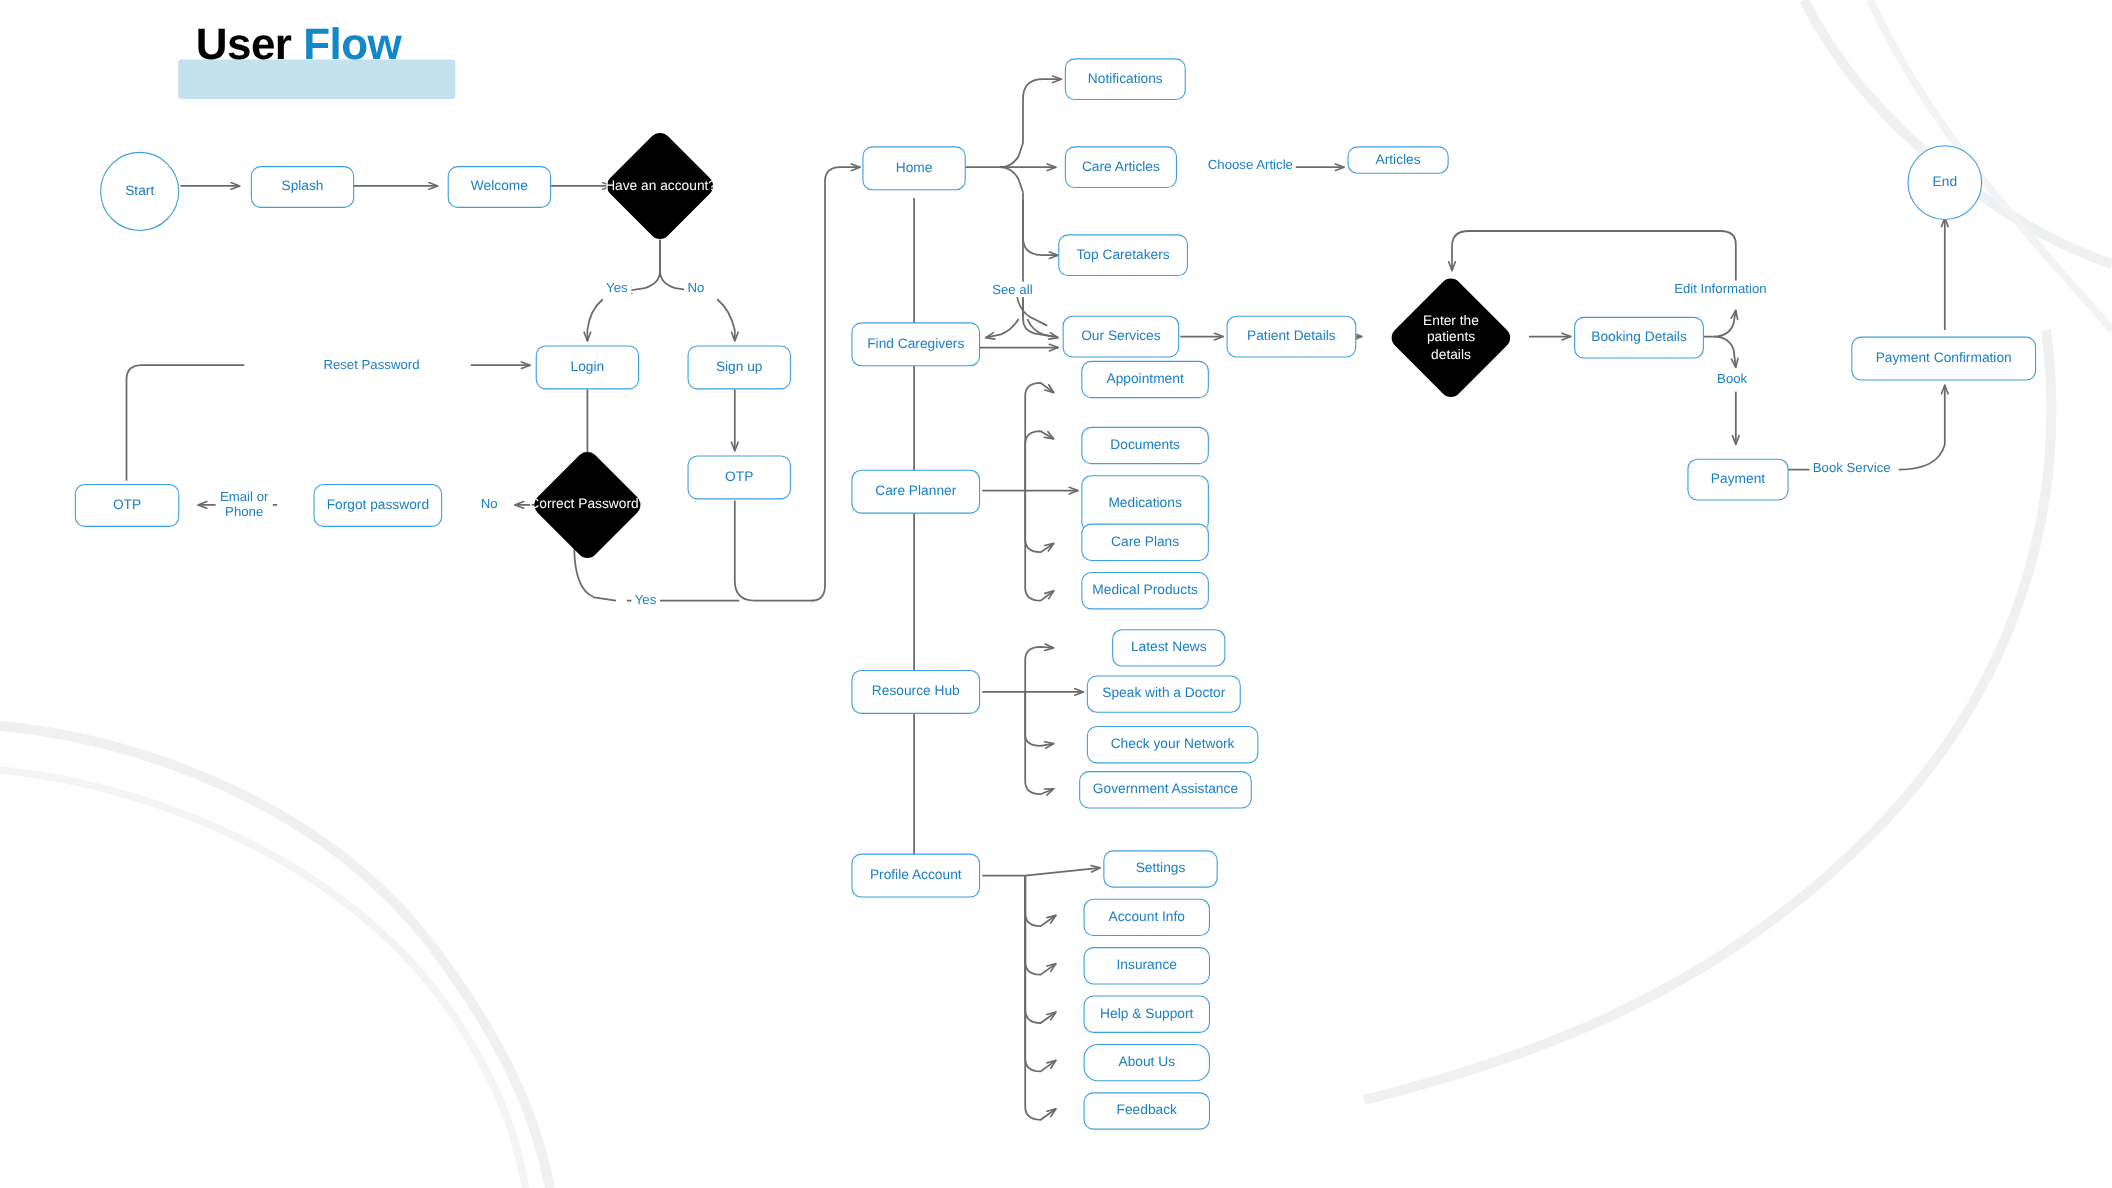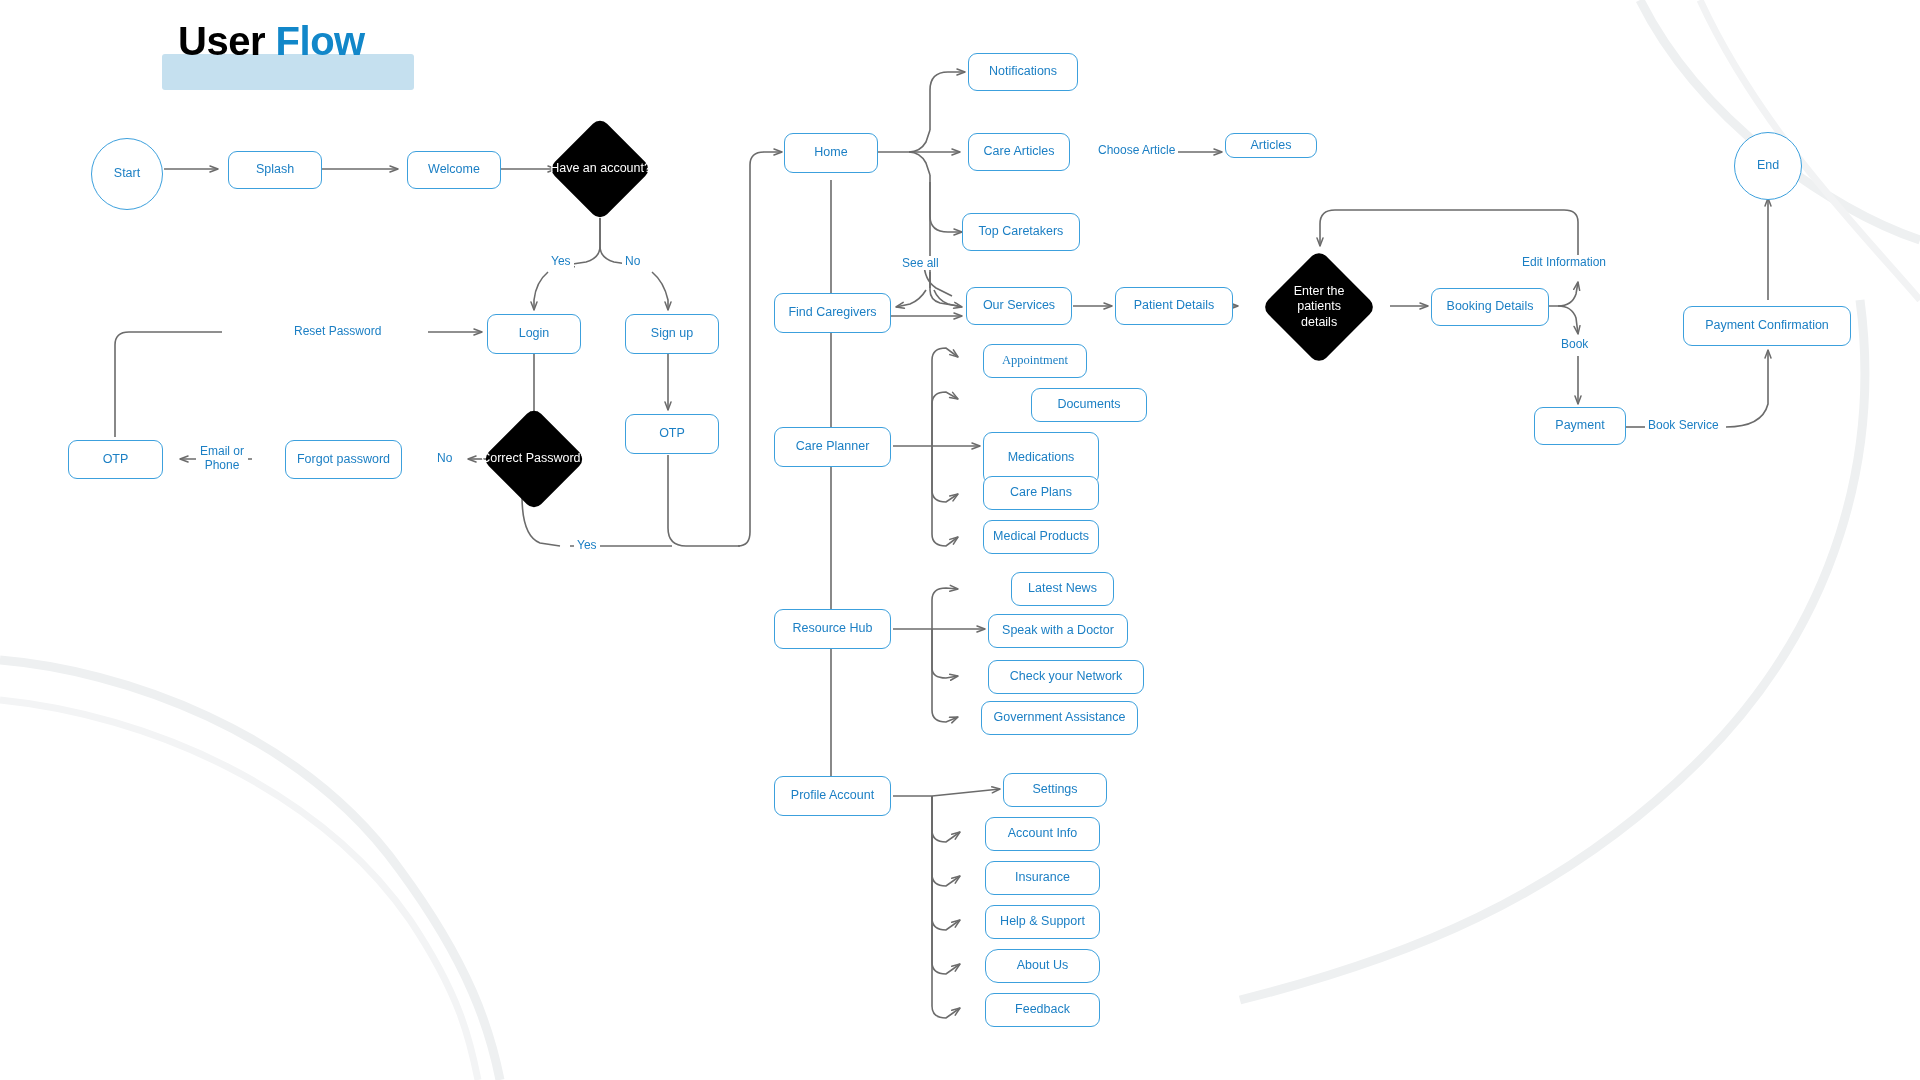--- a/index.html
+++ b/index.html
@@ -212,26 +212,26 @@
   <div class="node" style="left:962px;top:213px;width:118px;height:38px;">Top Caretakers</div>
 
   <div class="node" style="left:966px;top:287px;width:106px;height:38px;">Our Services</div>
   <div class="node" style="left:1115px;top:287px;width:118px;height:38px;">Patient Details</div>
 
   <div class="node decision" style="left:1278px;top:266px;width:82px;height:82px;">
     <span style="white-space:normal;width:74px;">Enter the patients details</span>
   </div>
 
   <div class="node" style="left:1431px;top:288px;width:118px;height:38px;">Booking Details</div>
-  <div class="node" style="left:1534px;top:407px;width:92px;height:38px;">Payment</div>
+  <div class="node" style="left:1534px;top:417px;width:92px;height:38px;">Payment</div>
   <div class="node" style="left:1683px;top:306px;width:168px;height:40px;">Payment Confirmation</div>
   <div class="node terminal" style="left:1734px;top:132px;width:68px;height:68px;">End</div>
 
-  <div class="node" style="left:983px;top:344px;width:104px;height:34px;font-family:Liberation Serif, serif;">Appointment</div>
-  <div class="node" style="left:983px;top:388px;width:116px;height:34px;margin-left:48px;">Documents</div>
+  <div class="node" style="left:983px;top:328px;width:116px;height:34px;">Appointment</div>
+  <div class="node" style="left:983px;top:388px;width:116px;height:34px;">Documents</div>
   <div class="node" style="left:983px;top:432px;width:116px;height:52px;">Medications</div>
   <div class="node" style="left:983px;top:476px;width:116px;height:34px;">Care Plans</div>
   <div class="node" style="left:983px;top:520px;width:116px;height:34px;">Medical Products</div>
 
   <div class="node" style="left:1011px;top:572px;width:103px;height:34px;">Latest News</div>
   <div class="node" style="left:988px;top:614px;width:140px;height:34px;">Speak with a Doctor</div>
   <div class="node" style="left:988px;top:660px;width:156px;height:34px;">Check your Network</div>
   <div class="node" style="left:981px;top:701px;width:157px;height:34px;">Government Assistance</div>
 
   <div class="node" style="left:1003px;top:773px;width:104px;height:34px;">Settings</div>

